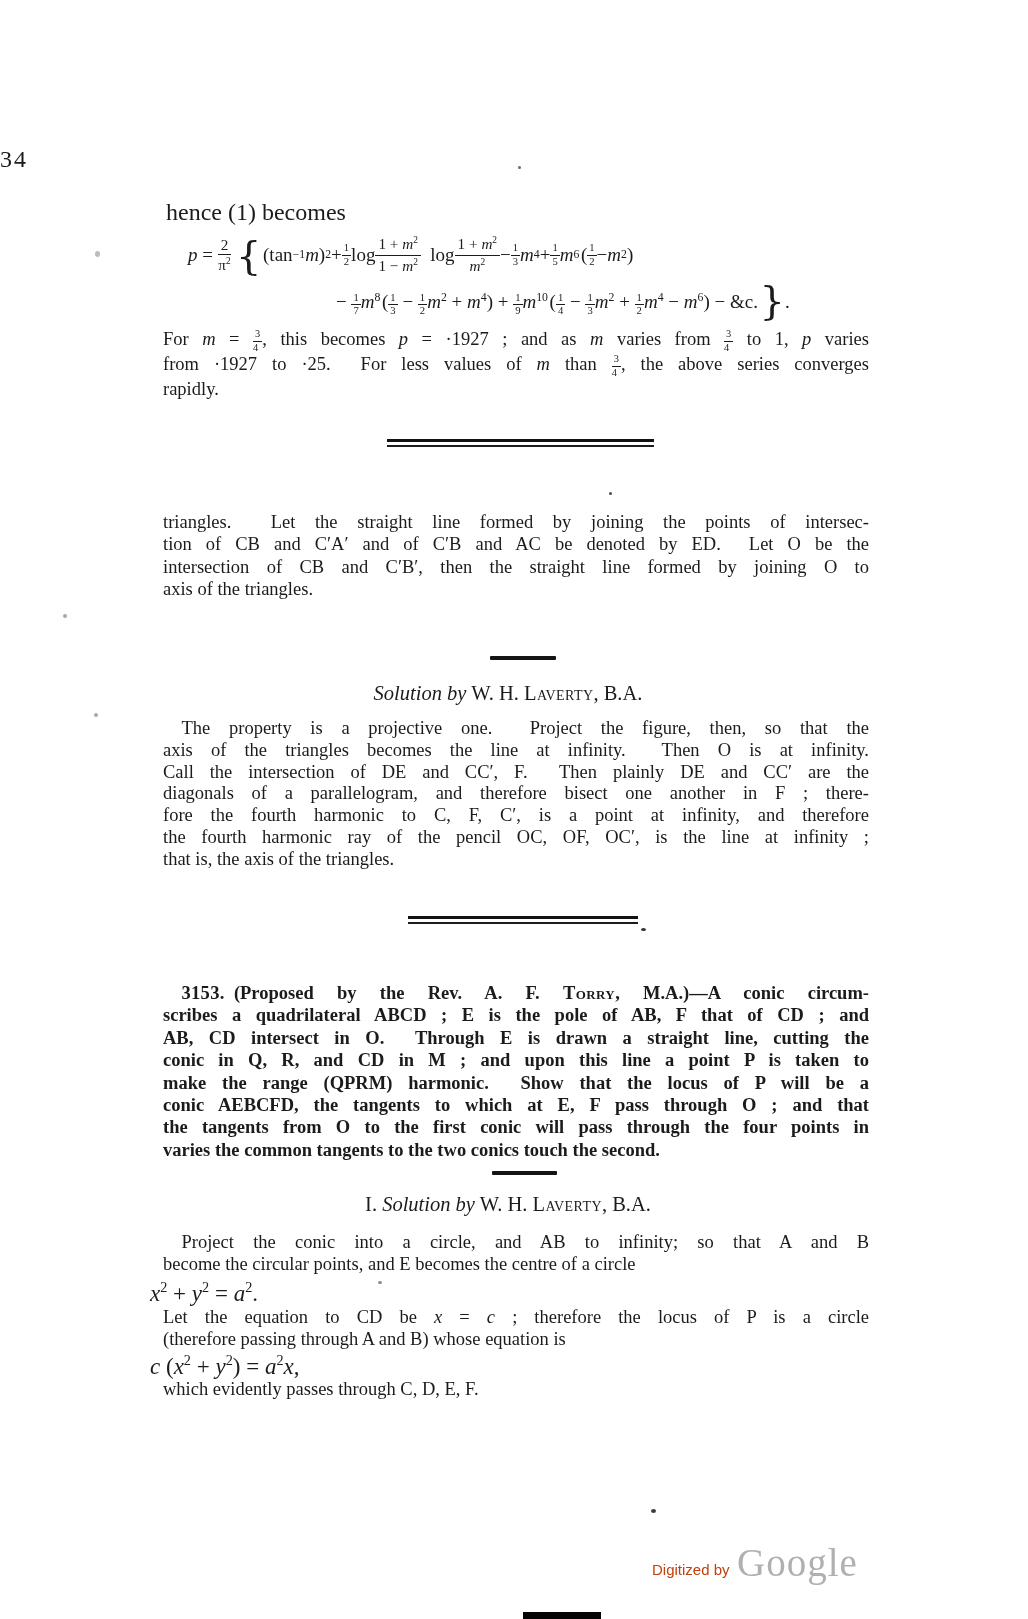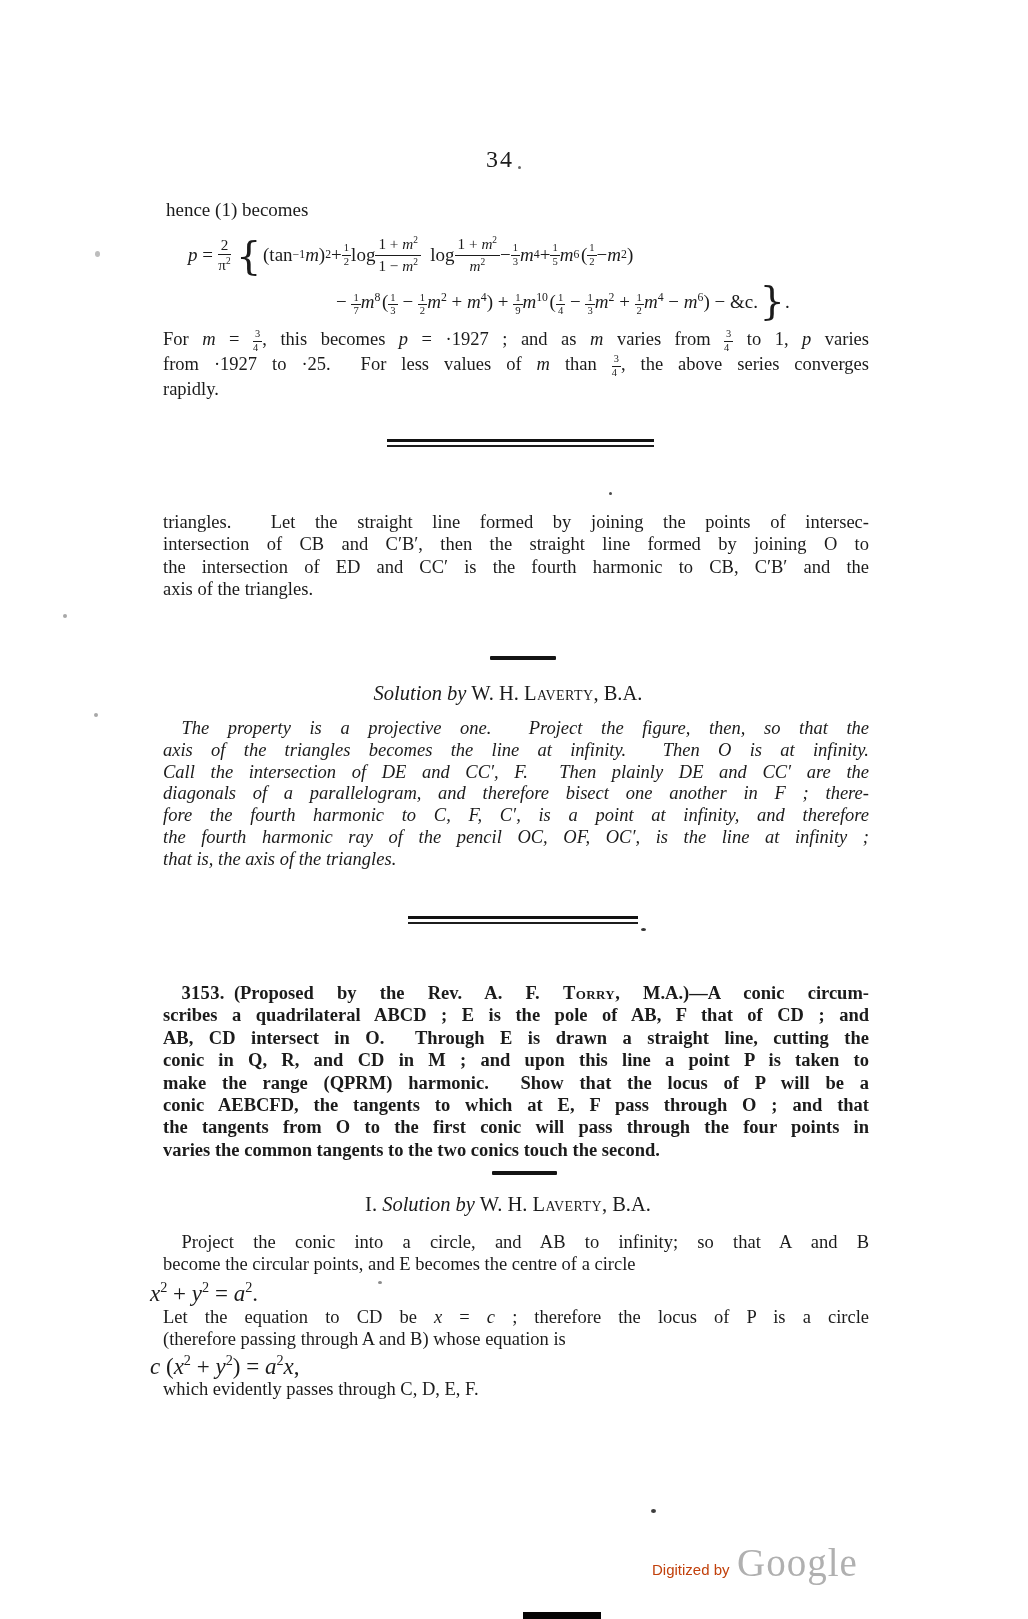--- a/index.html
+++ b/index.html
@@ -1,22 +1,22 @@
 <!DOCTYPE html>
 <html><head>
 <meta charset="utf-8">
 <style>
   html,body{margin:0;padding:0;background:#ffffff;width:1028px;height:1619px;overflow:hidden;}
   #page{position:relative;width:1028px;height:1619px;background:#ffffff;
         font-family:"Liberation Serif","DejaVu Serif",serif;color:#1b1b1b;}
   .abs{position:absolute;}
   
-  .pageno{top:146px;left:0;width:1000px;text-align:center;font-size:24px;letter-spacing:2px;}
+  .pageno{top:146px;left:0;width:1000px;text-align:left;font-size:24px;letter-spacing:2px;}
   
-  .intro{top:199px;left:166px;font-size:19px;}
+  .intro{top:199px;left:166px;font-size:24px;}
   
   .formula{font-size:19px;white-space:nowrap;}
   .f1{top:228px;left:188px;height:54px;display:flex;align-items:center;}
   .f2{top:291px;left:336px;}
   .fr{display:inline-block;text-align:center;vertical-align:-0.55em;line-height:1;font-size:0.56em;font-style:normal;}
   .fr .nu{display:block;border-bottom:1.4px solid currentColor;padding:0 2px 1px;}
   .fr .de{display:block;padding-top:1px;}
   .bfr{display:inline-block;text-align:center;vertical-align:-0.8em;line-height:1.05;font-size:0.8em;}
   .bfr .nu{display:block;border-bottom:1.5px solid currentColor;padding:0 3px 2px;}
   .bfr .de{display:block;padding-top:2px;}
@@ -24,21 +24,21 @@
   sup{font-size:0.62em;}
   
   .col{left:163px;width:706px;font-size:18.5px;}
   .jline{text-align:justify;text-align-last:justify;white-space:normal;}
   .jline:last-child{text-align-last:left;}
   .series-para{top:328px;}
   .series-para .jline{line-height:22.3px;}
   .stmt2957{top:511px;}
   .stmt2957 .jline{line-height:22.4px;}
   .sol2957{top:718px;}
-  .sol2957 .jline{line-height:21.8px;font-style:italic;}
+  .sol2957 .jline{line-height:21.8px;}
   .stmt3153{top:982px;font-weight:bold;}
   .stmt3153 .jline{line-height:22.4px;}
   .sol3153a{top:1231px;}
   .sol3153a .jline{line-height:22.4px;}
   .sol3153b{top:1306px;}
   .sol3153b .jline{line-height:22.4px;}
   .closing{top:1379px;left:163px;font-size:18.5px;}
   
   .heading{left:163px;width:690px;text-align:center;font-size:20.5px;}
   .h1{top:682px;}
@@ -102,22 +102,22 @@
   <div class="abs col series-para">
       <div class="jline">For <i>m</i> = <span class="fr"><span class="nu">3</span><span class="de">4</span></span>, this becomes <i>p</i> = ·1927 ; and as <i>m</i> varies from <span class="fr"><span class="nu">3</span><span class="de">4</span></span> to 1, <i>p</i> varies</div>
       <div class="jline">from ·1927 to ·25.&nbsp; For less values of <i>m</i> than <span class="fr"><span class="nu">3</span><span class="de">4</span></span>, the above series converges</div>
       <div class="jline">rapidly.</div>
     </div>
 
   <div class="abs dbl div1"></div>
 
   <div class="abs col stmt2957">
       <div class="jline">triangles.&nbsp; Let the straight line formed by joining the points of intersec-</div>
+      <div class="jline">tion of CB and C′A′ and of C′B and AC be denoted by ED.&nbsp; Let O be the</div>
       <div class="jline">intersection of CB and C′B′, then the straight line formed by joining O to</div>
-      <div class="jline">the intersection of ED and CC′ is the fourth harmonic to CB, C′B′ and the</div>
       <div class="jline">axis of the triangles.</div>
     </div>
 
   <div class="abs rule rule1"></div>
 
   <div class="abs heading h1"><i>Solution by</i> W. H. <span class="sc">Laverty</span>, B.A.</div>
 
   <div class="abs col sol2957">
       <div class="jline"> The property is a projective one.&nbsp; Project the figure, then, so that the</div>
       <div class="jline">axis of the triangles becomes the line at infinity.&nbsp; Then O is at infinity.</div>

